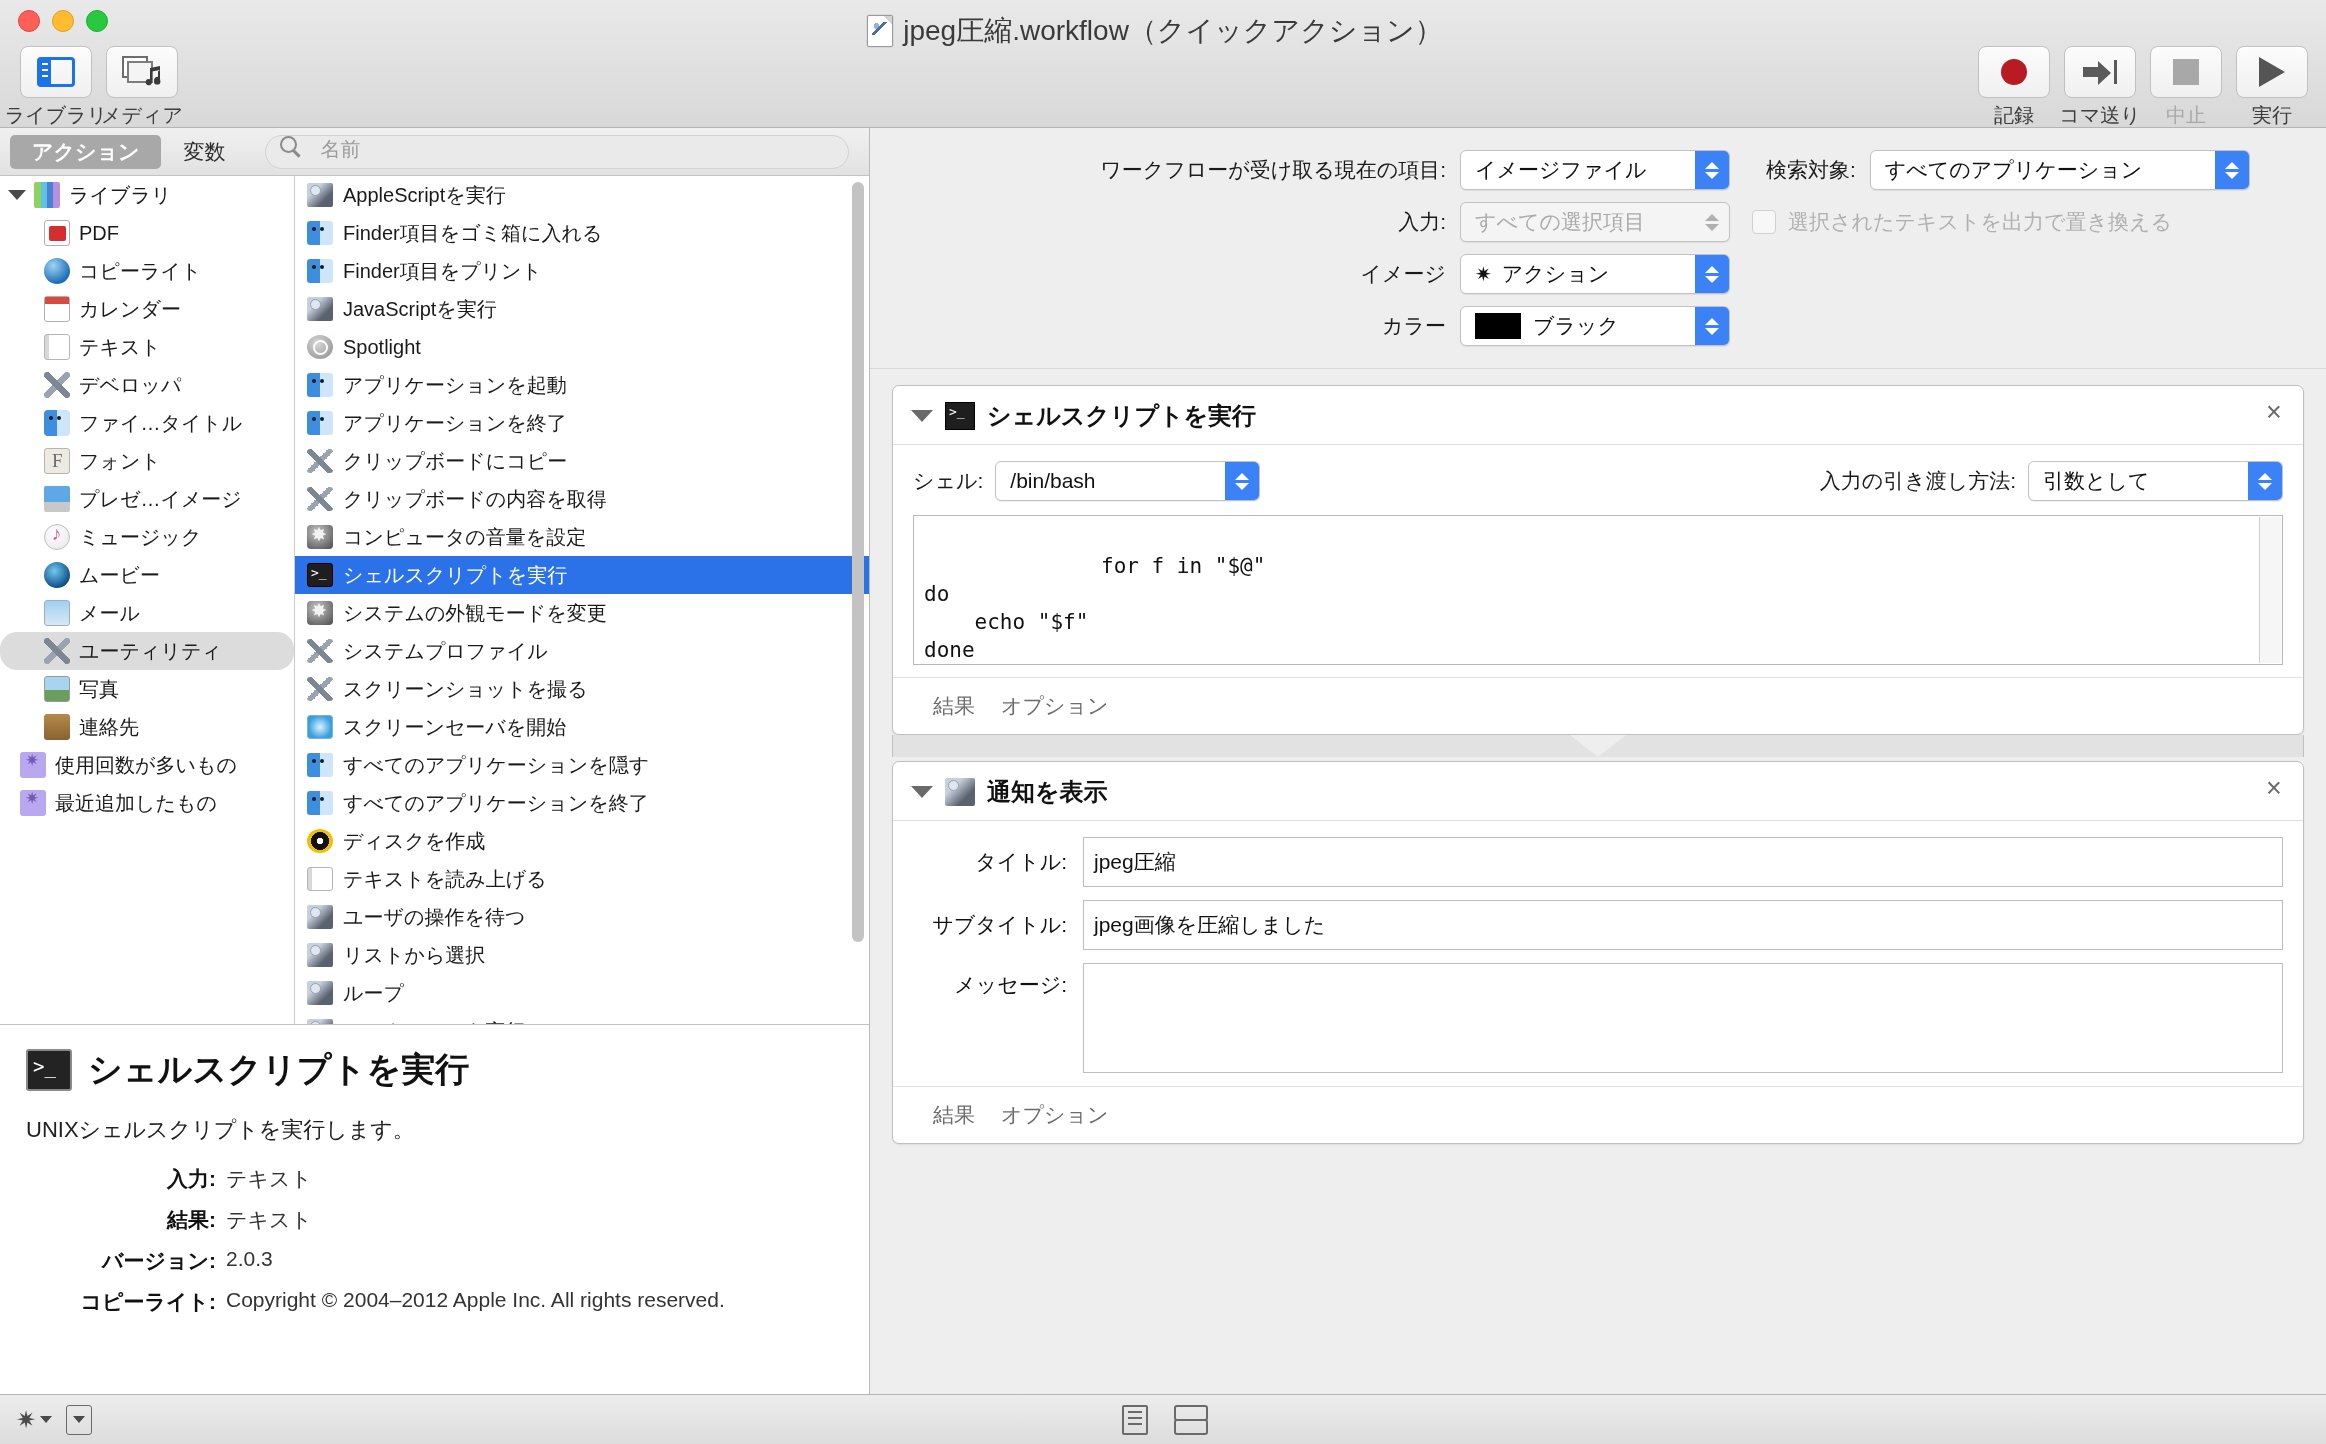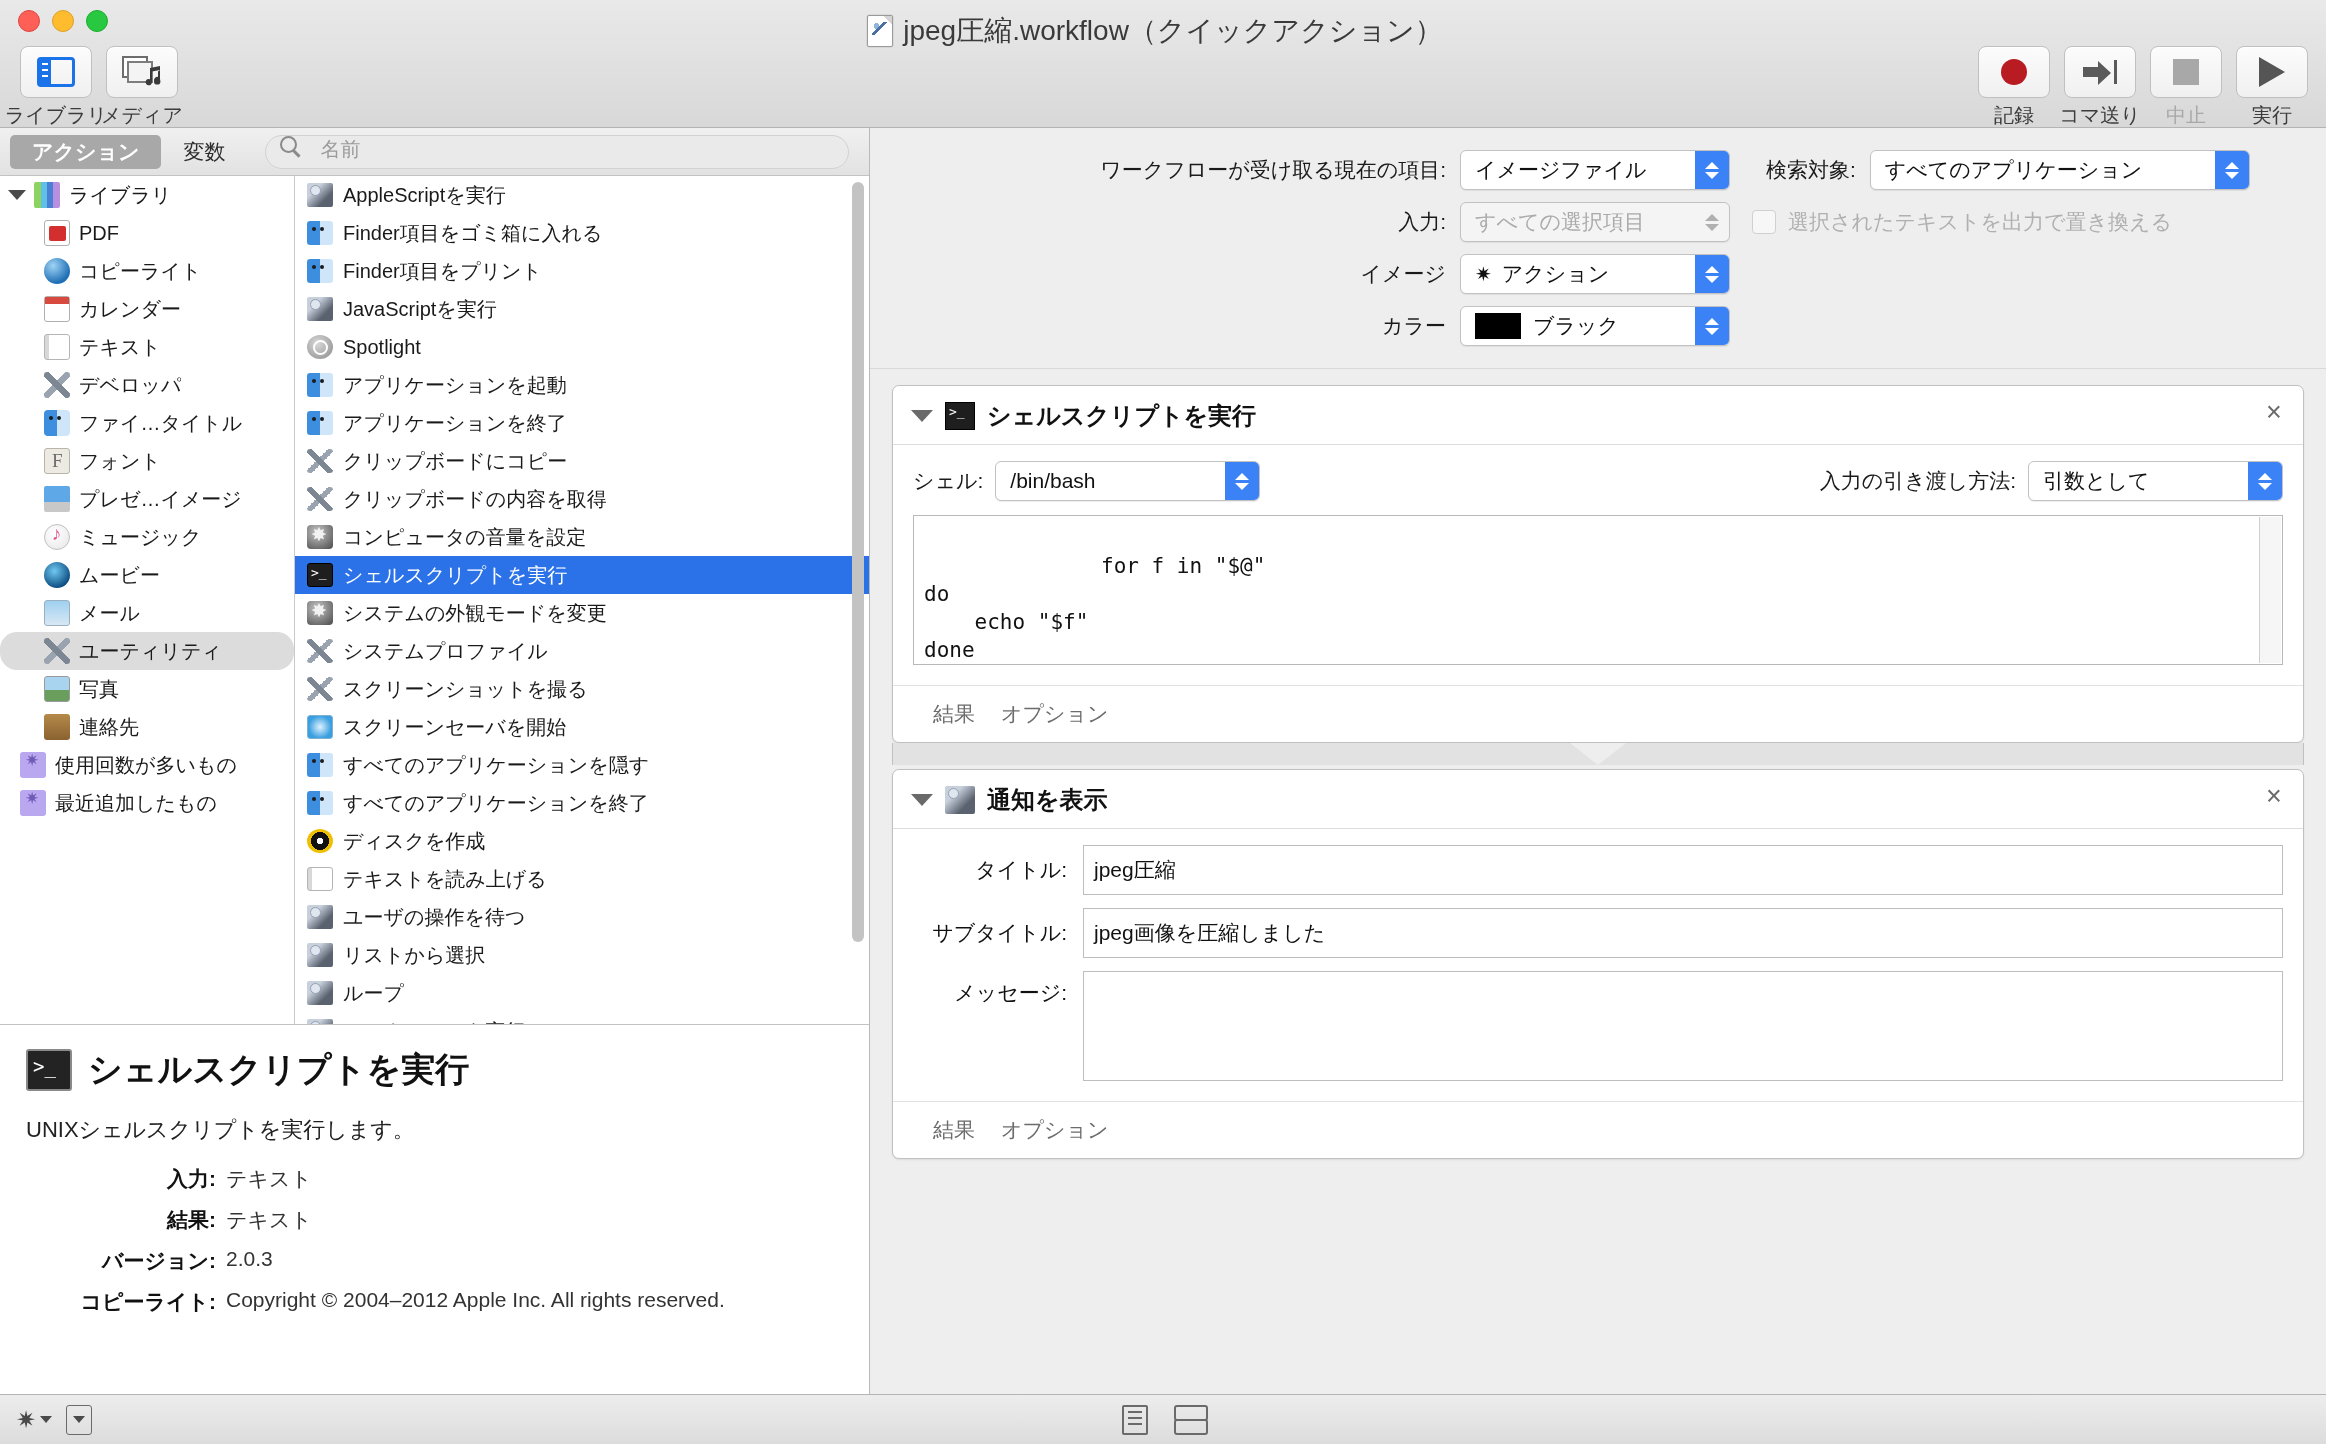--- a/index.html
+++ b/index.html
@@ -231,21 +231,21 @@
   }
   .card-head { display:flex; align-items:center; padding: 14px 18px 12px 18px; border-bottom:1px solid #dcdcdc; }
   .tri-down { width:0;height:0;border-left:11px solid transparent;border-right:11px solid transparent;border-top:12px solid #6a6a6a; margin-right: 12px;}
   .card-ic { width: 30px; height: 28px; margin-right: 12px; flex:none;}
   .card-title { font-size: 24px; font-weight: bold; color:#111; }
   .card-x {
     position:absolute; right: 16px; top: 14px; width: 26px; height: 26px;
     color:#6a6a6a; font-size: 27px; line-height: 24px; text-align:center;
   }
   .card-body { padding: 16px 20px 0 20px; }
-  .card-tabs { display:flex; gap: 26px; padding: 14px 0 14px 40px; border-top:1px solid #e2e2e2; margin-top: 20px;}
+  .card-tabs { display:flex; gap: 26px; padding: 14px 0 14px 40px; border-top:1px solid #e2e2e2; margin-top: 12px;}
   .card-tab { font-size: 21px; color:#6c6c6c; }
 
   .shell-row { display:flex; align-items:center; justify-content:space-between; margin-bottom: 14px;}
   .shell-left { display:flex; align-items:center; gap: 12px;}
   .shell-right { display:flex; align-items:center; gap: 12px;}
   .script-area {
     border:1px solid #b8b8b8; background:#fff; position:relative;
     height: 150px; overflow:hidden; font-family:"DejaVu Sans Mono","Liberation Mono",monospace;
     font-size: 21px; line-height: 28px; color:#111; padding: 8px 10px; white-space: pre;
   }

